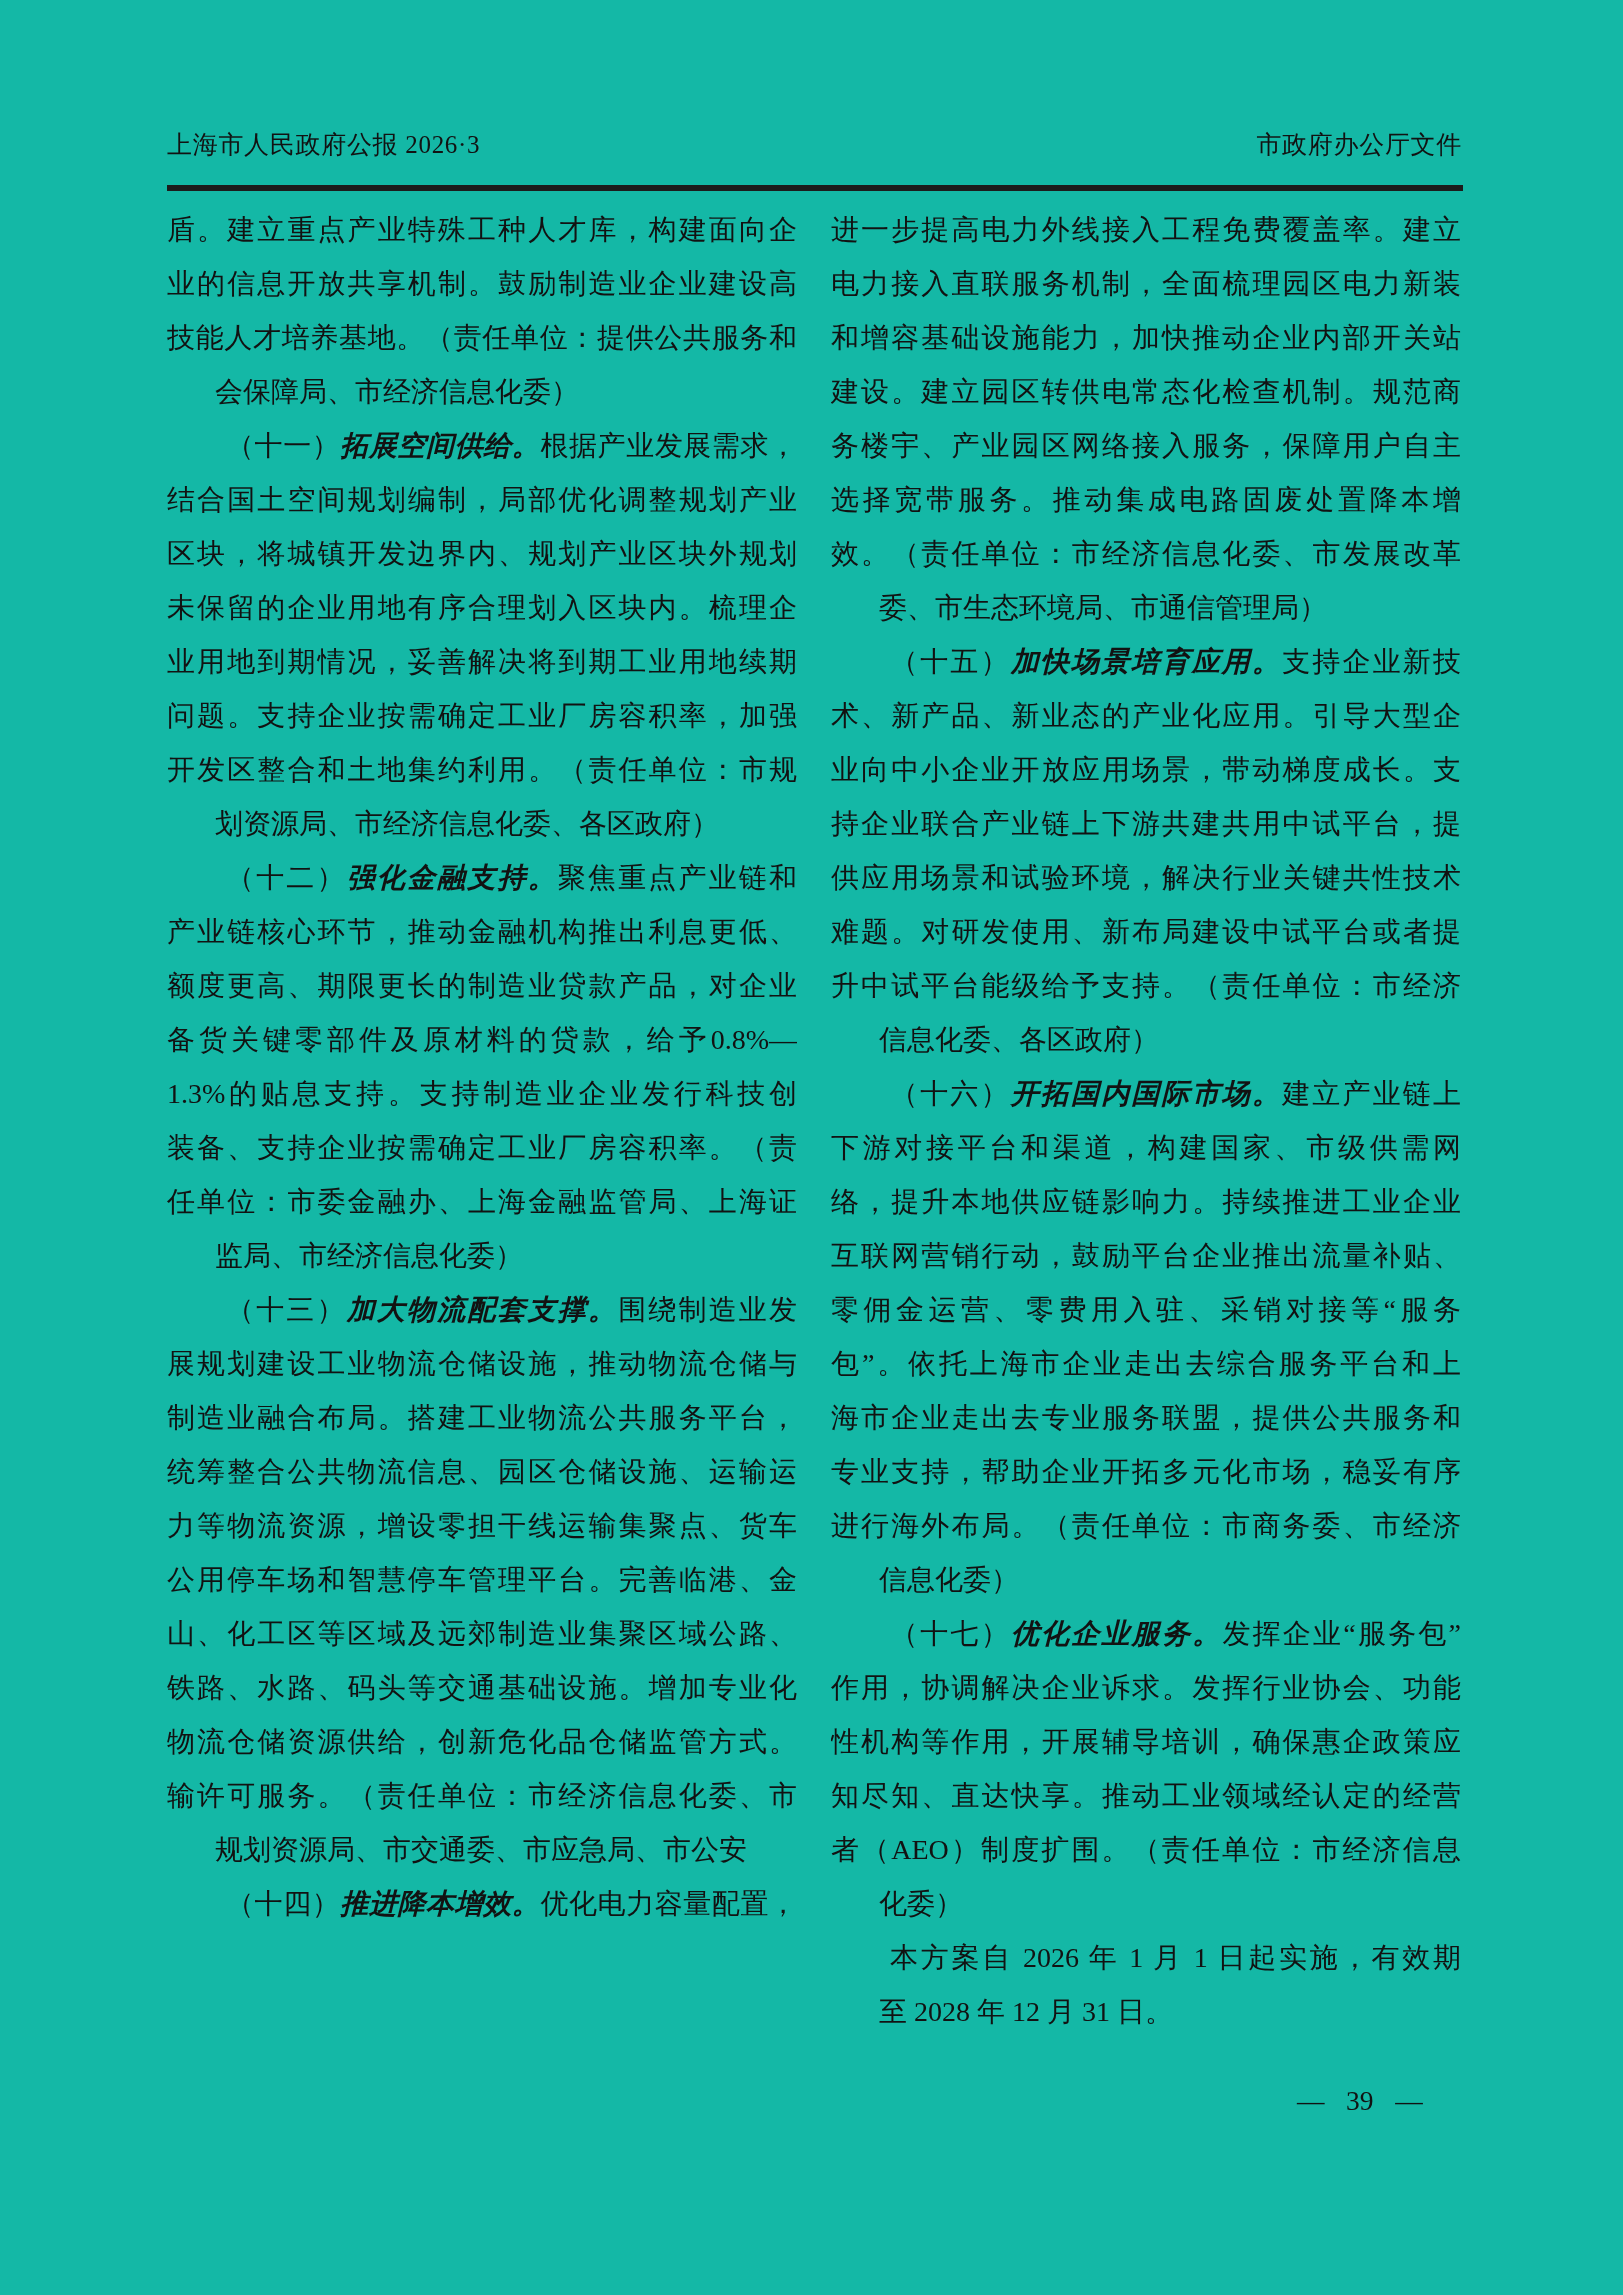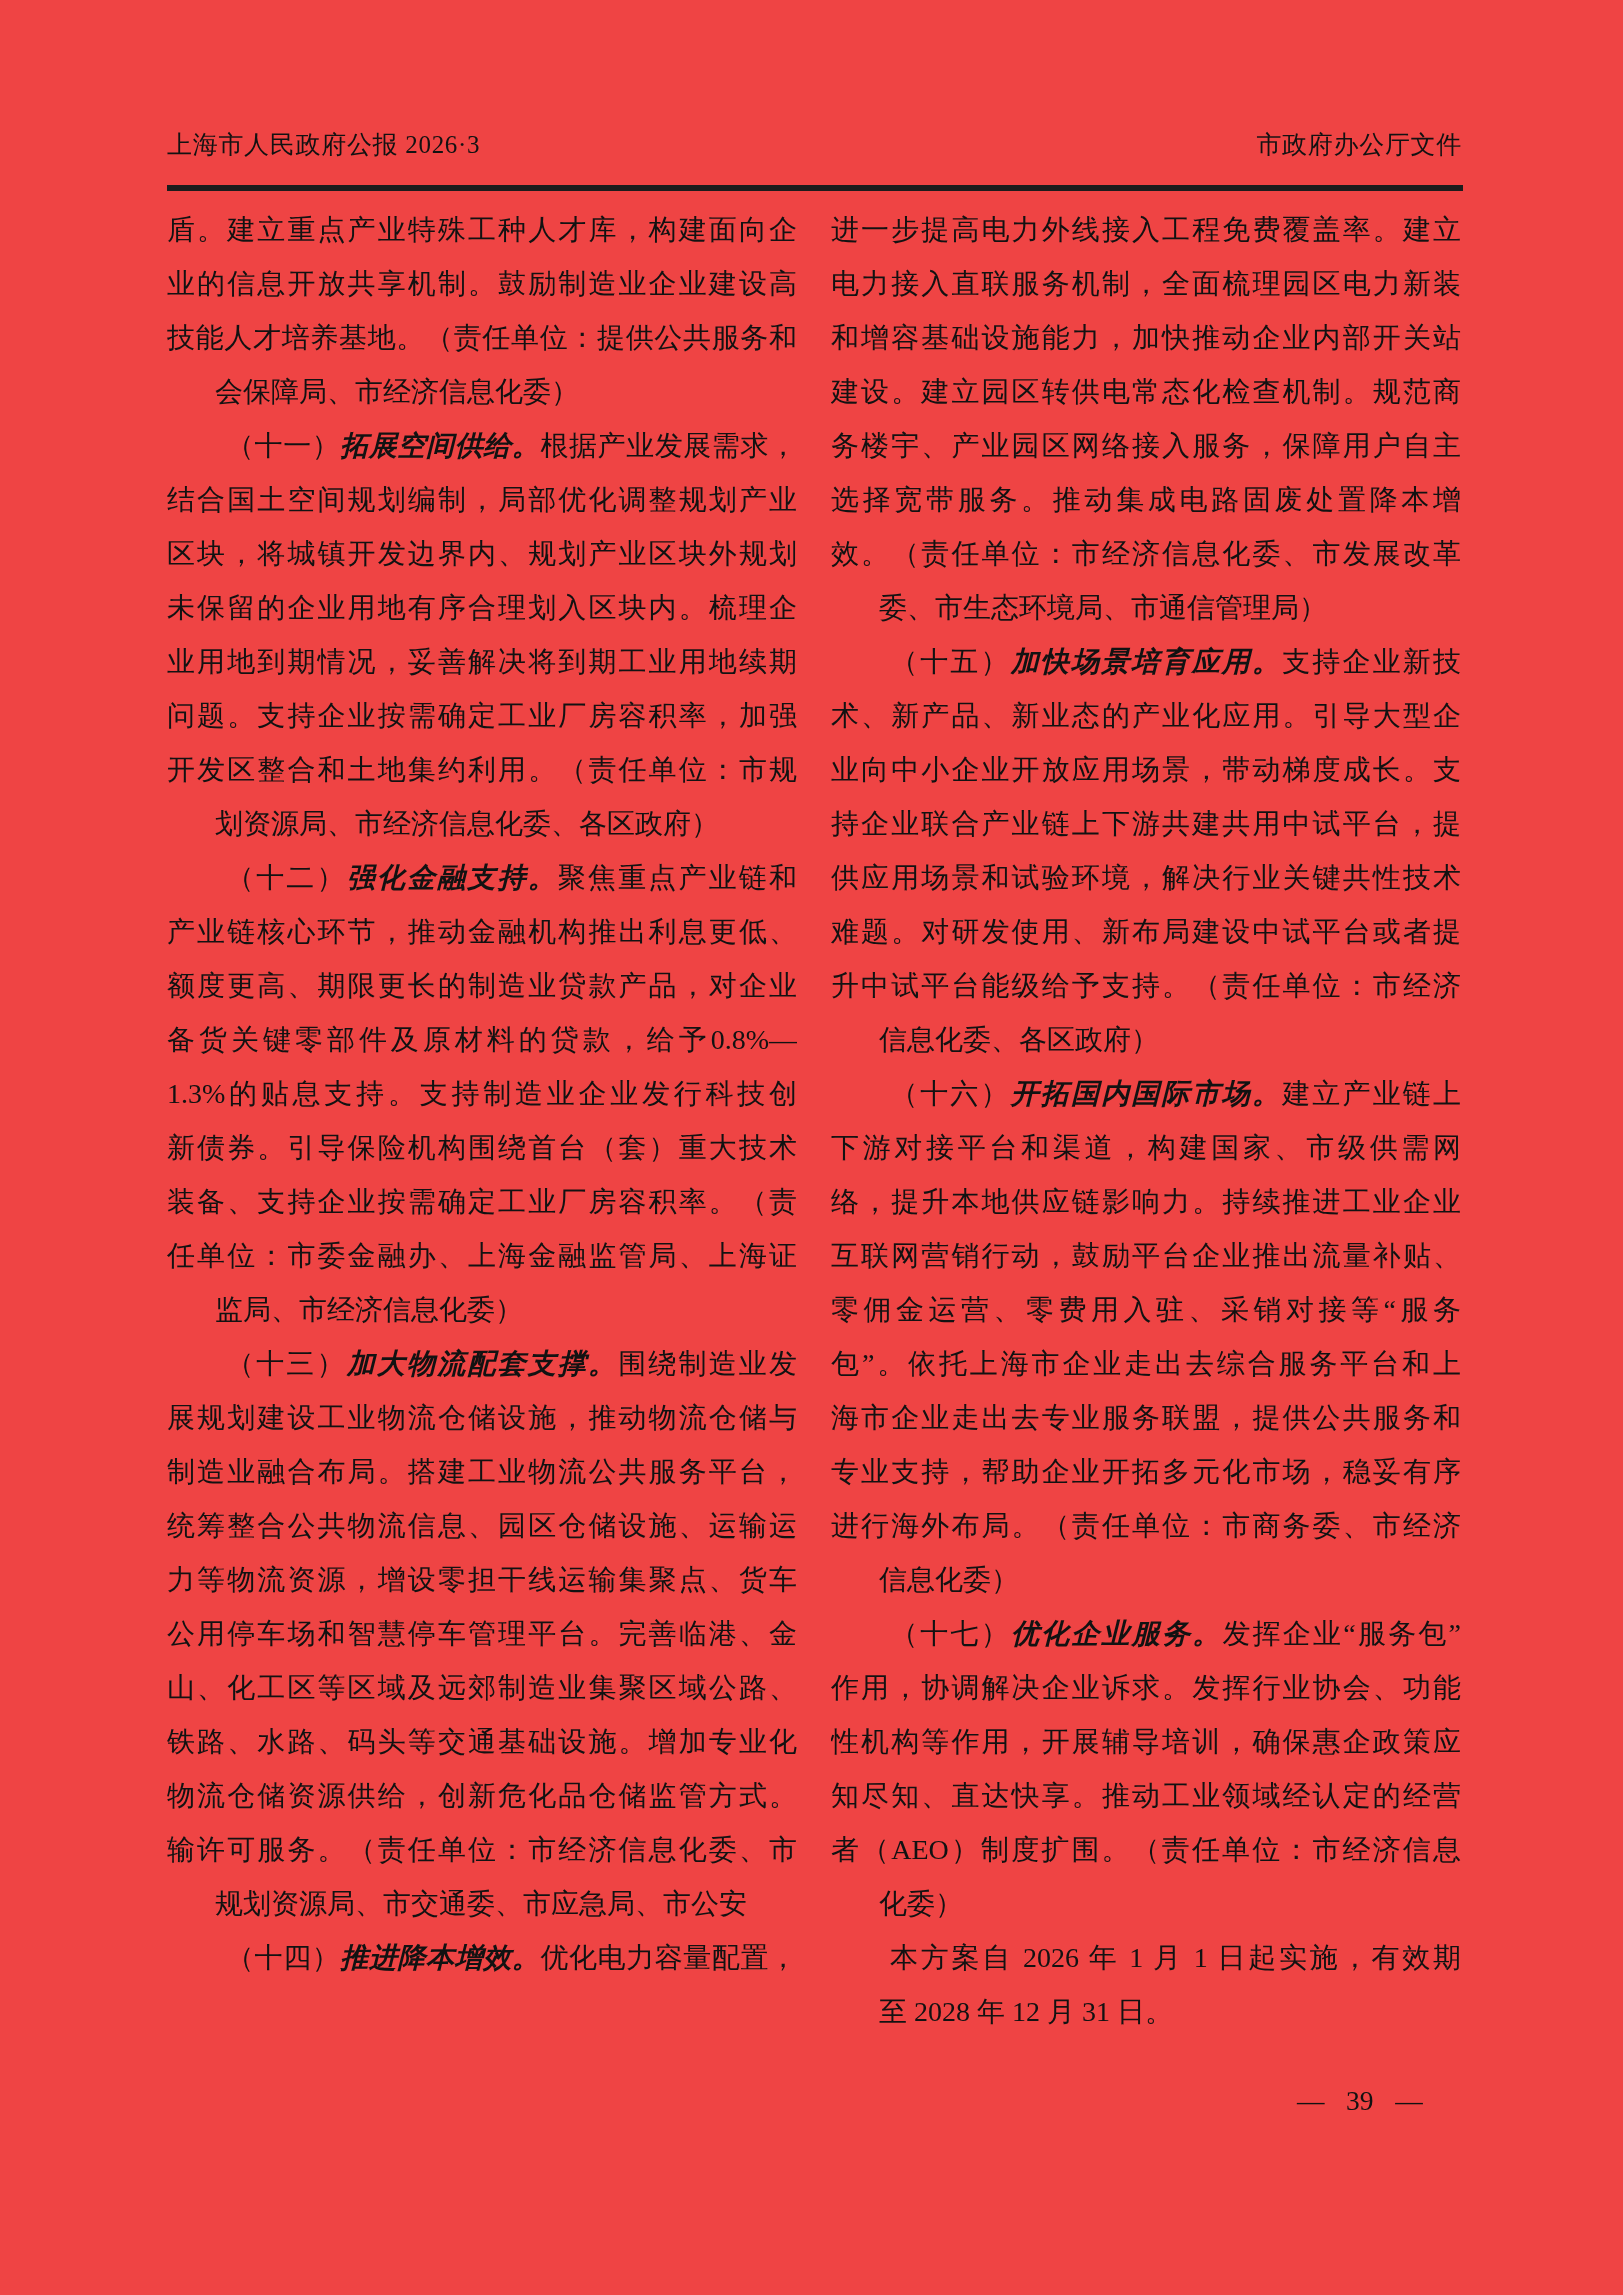--- a/index.html
+++ b/index.html
@@ -1,19 +1,19 @@
 <!DOCTYPE html>
 <html style="font-size:10.5px"><head>
 <meta charset="utf-8">
 <style>
   html,body{margin:0;padding:0;background:#e8e8e8;}
   .page{
     position:relative;
     width:1623px;height:2295px;
-    background:#ef4444;
+    background:#14b8a6;
     font-family:"Liberation Serif","DejaVu Serif",serif;
     color:#121212;
     overflow:hidden;
   }
   .header-left{
     position:absolute;left:167px;top:129px;
     font-size:25px;line-height:31px;letter-spacing:0.7px;
     white-space:nowrap;
   }
   .header-right{
@@ -68,21 +68,20 @@
       <div class="line"><span>未保留的企业用地有序合理划入区块内。梳理企</span></div>
       <div class="line"><span>业用地到期情况，妥善解决将到期工业用地续期</span></div>
       <div class="line"><span>问题。支持企业按需确定工业厂房容积率，加强</span></div>
       <div class="line"><span>开发区整合和土地集约利用。（责任单位：市规</span></div>
       <div class="line end"><span>划资源局、市经济信息化委、各区政府）</span></div>
       <div class="line indent"><span>（十二）</span><span class="kai">强化金融支持。</span><span>聚焦重点产业链和</span></div>
       <div class="line"><span>产业链核心环节，推动金融机构推出利息更低、</span></div>
       <div class="line"><span>额度更高、期限更长的制造业贷款产品，对企业</span></div>
       <div class="line"><span>备货关键零部件及原材料的贷款，给予0.8%—</span></div>
       <div class="line"><span>1.3%的贴息支持。支持制造业企业发行科技创</span></div>
-      <div class="line"><span>新债券。引导保险机构围绕首台（套）重大技术</span></div>
       <div class="line"><span>装备、支持企业按需确定工业厂房容积率。（责</span></div>
       <div class="line"><span>任单位：市委金融办、上海金融监管局、上海证</span></div>
       <div class="line end"><span>监局、市经济信息化委）</span></div>
       <div class="line indent"><span>（十三）</span><span class="kai">加大物流配套支撑。</span><span>围绕制造业发</span></div>
       <div class="line"><span>展规划建设工业物流仓储设施，推动物流仓储与</span></div>
       <div class="line"><span>制造业融合布局。搭建工业物流公共服务平台，</span></div>
       <div class="line"><span>统筹整合公共物流信息、园区仓储设施、运输运</span></div>
       <div class="line"><span>力等物流资源，增设零担干线运输集聚点、货车</span></div>
       <div class="line"><span>公用停车场和智慧停车管理平台。完善临港、金</span></div>
       <div class="line"><span>山、化工区等区域及远郊制造业集聚区域公路、</span></div>

